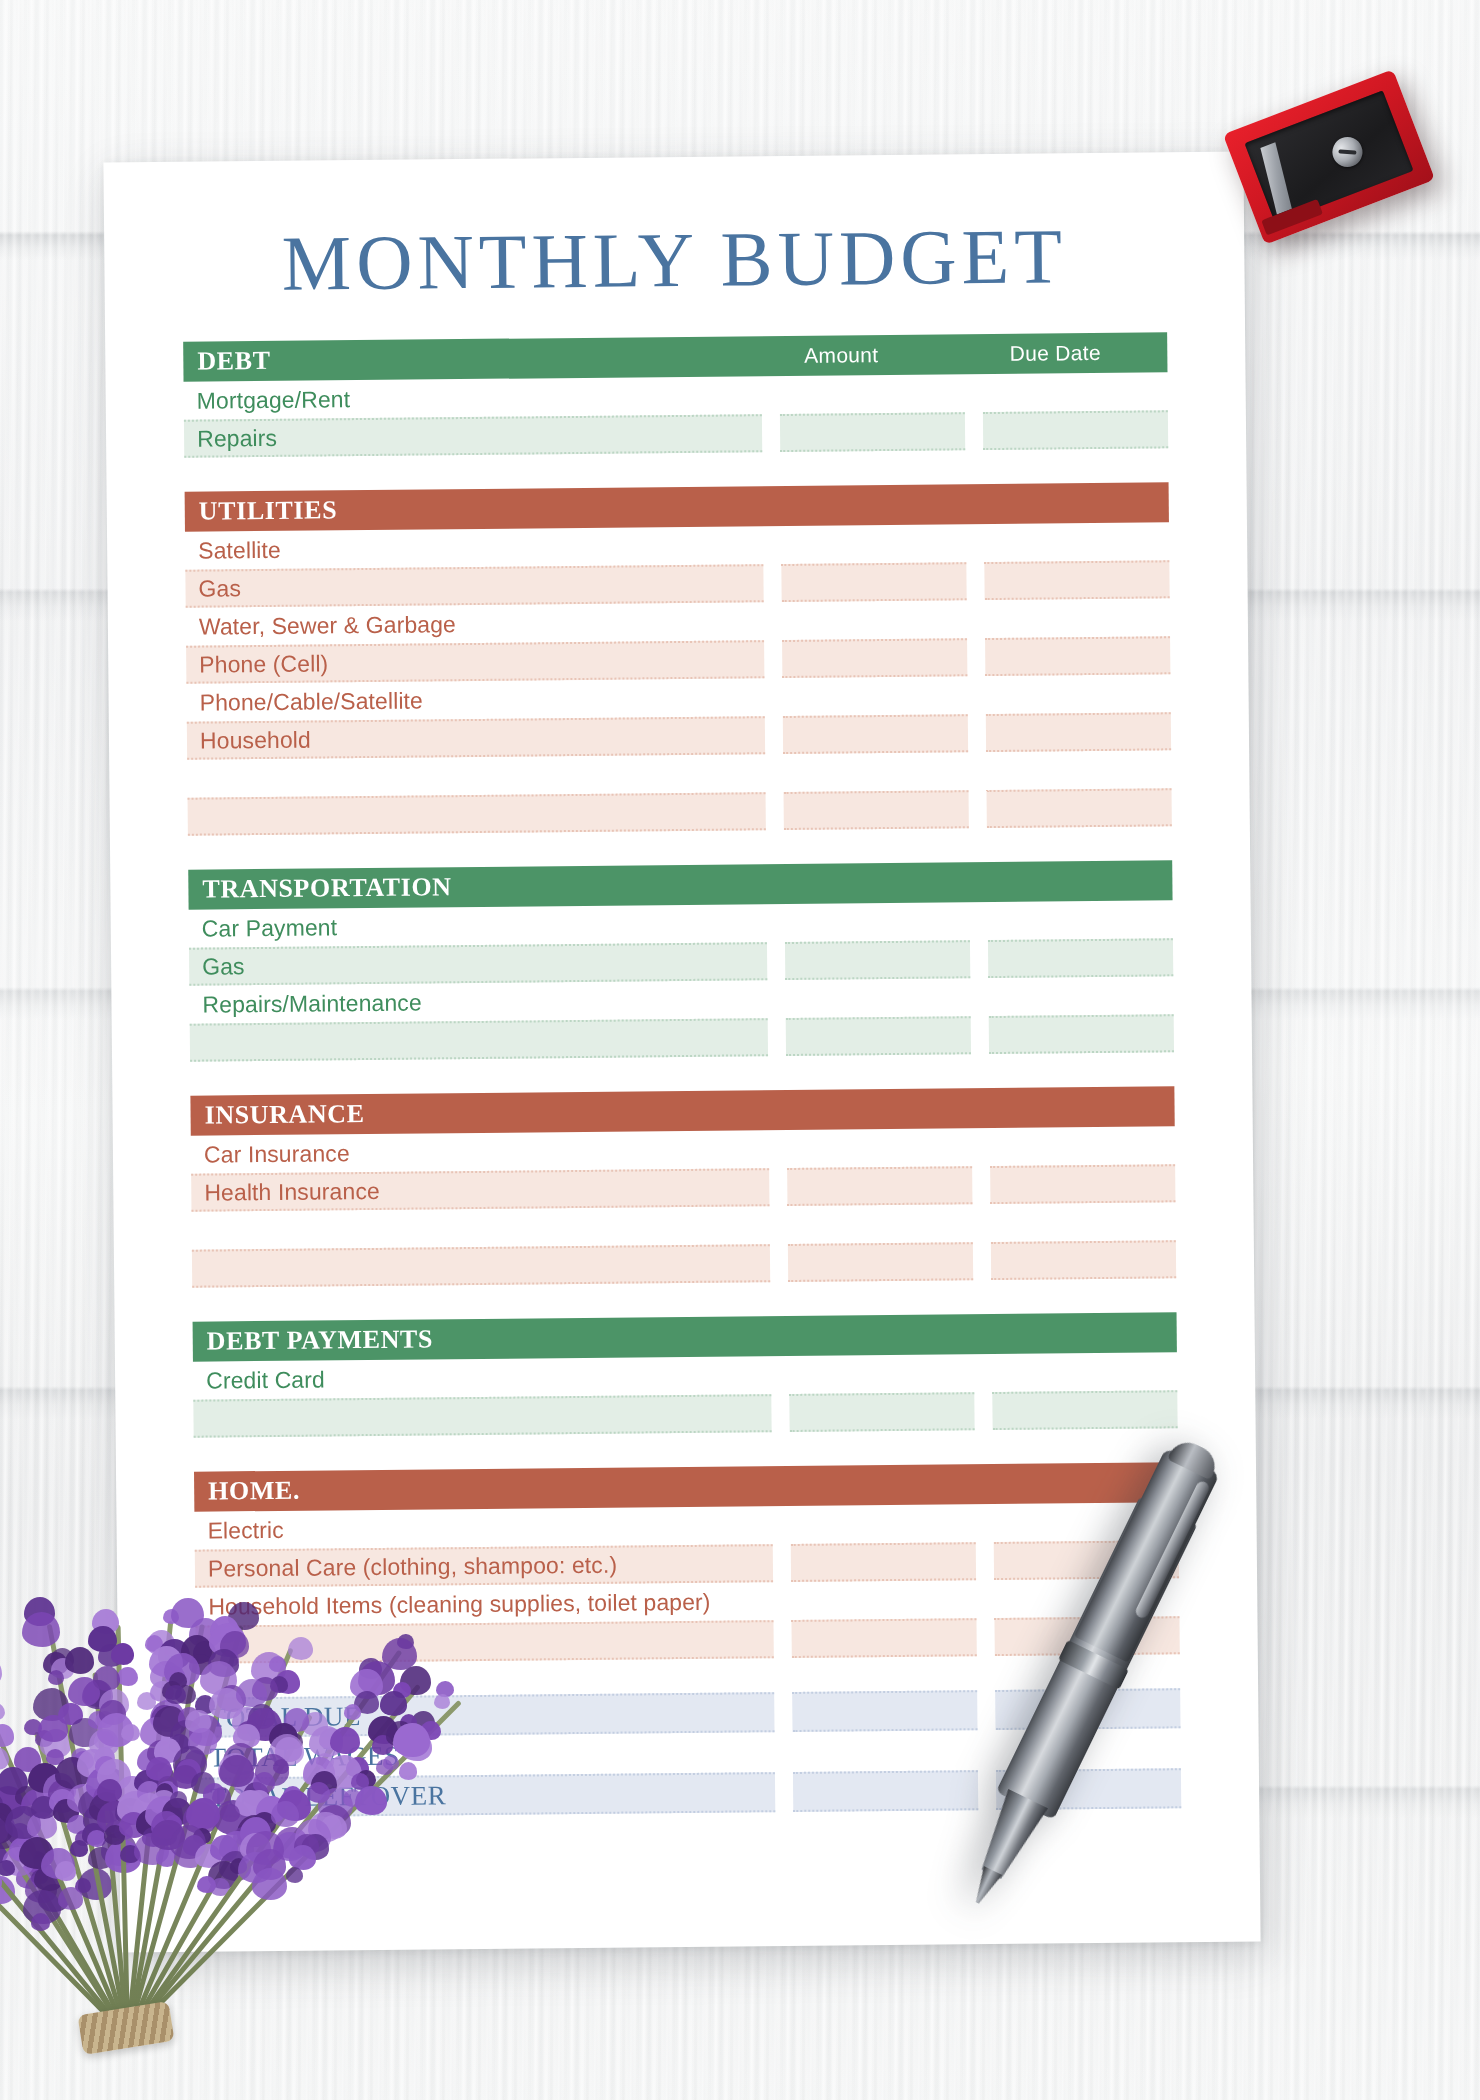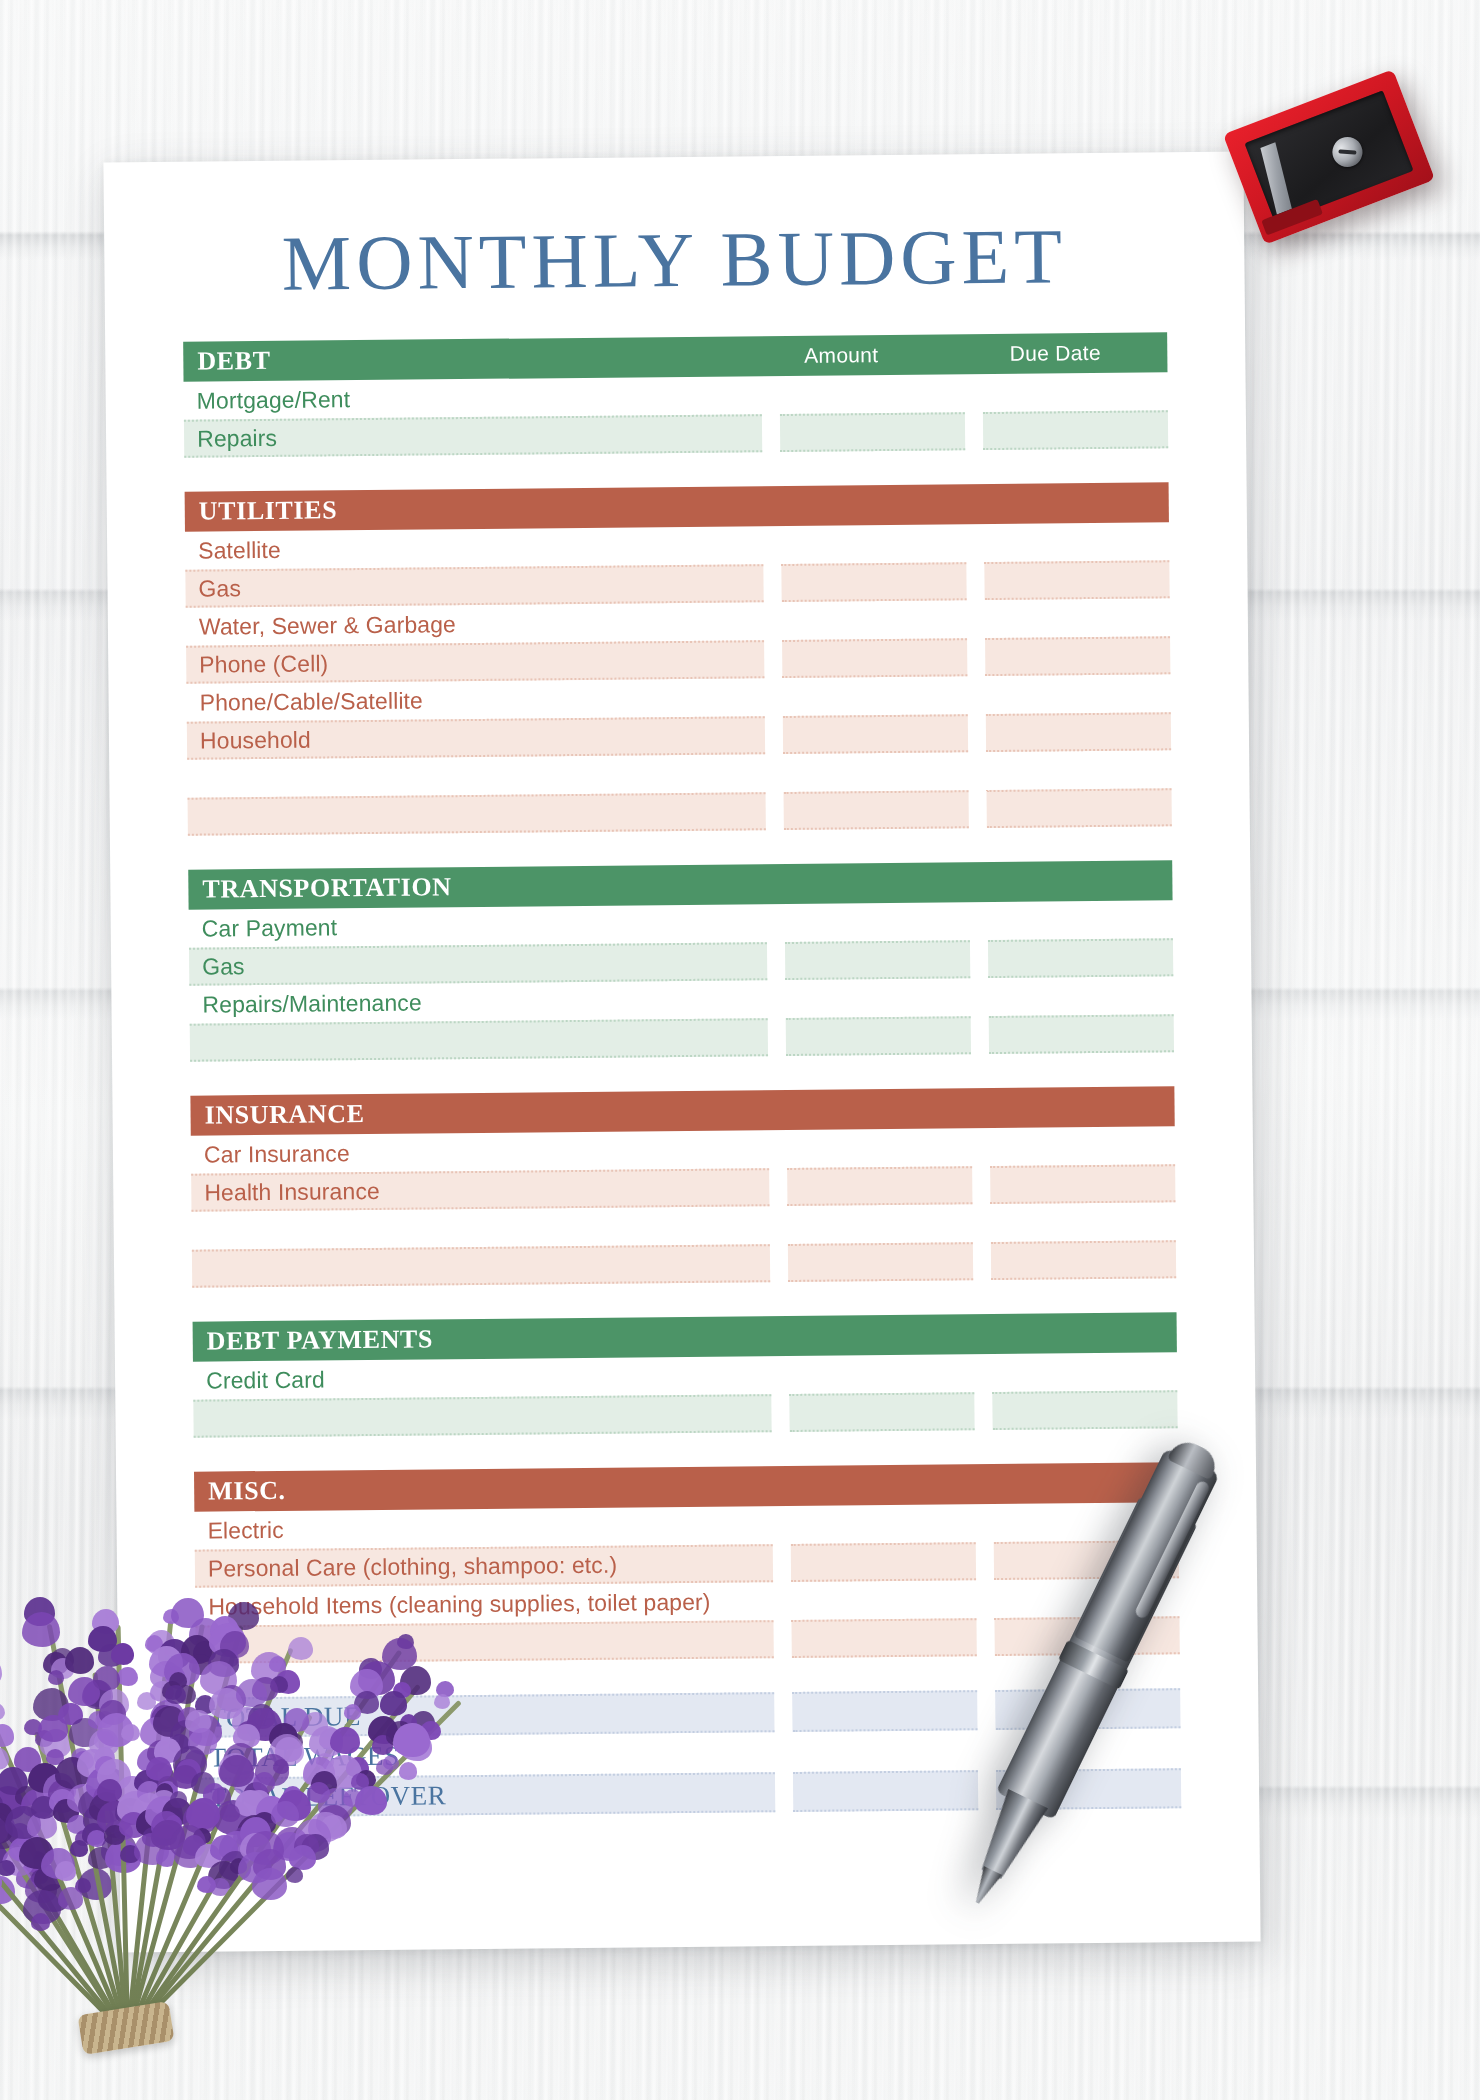--- a/index.html
+++ b/index.html
@@ -497,21 +497,21 @@
           <div class="row shade">
             <div class="cell name">
               <span class="label"></span>
             </div>
             <div class="cell amount"></div>
             <div class="cell due"></div>
           </div>
         </div>
         <div class="section rust">
           <div class="section-head">
-            <span class="head-title">MISC.</span>
+            <span class="head-title">HOME.</span>
           </div>
           <div class="row">
             <div class="cell name">
               <span class="label">Electric</span>
             </div>
             <div class="cell amount"></div>
             <div class="cell due"></div>
           </div>
           <div class="row shade">
             <div class="cell name">

